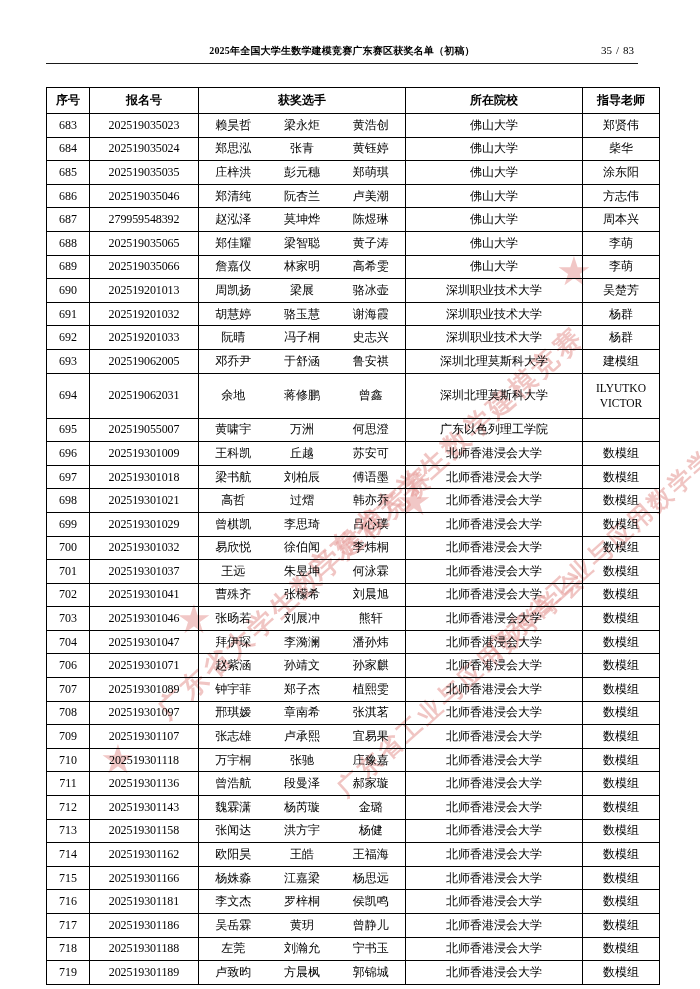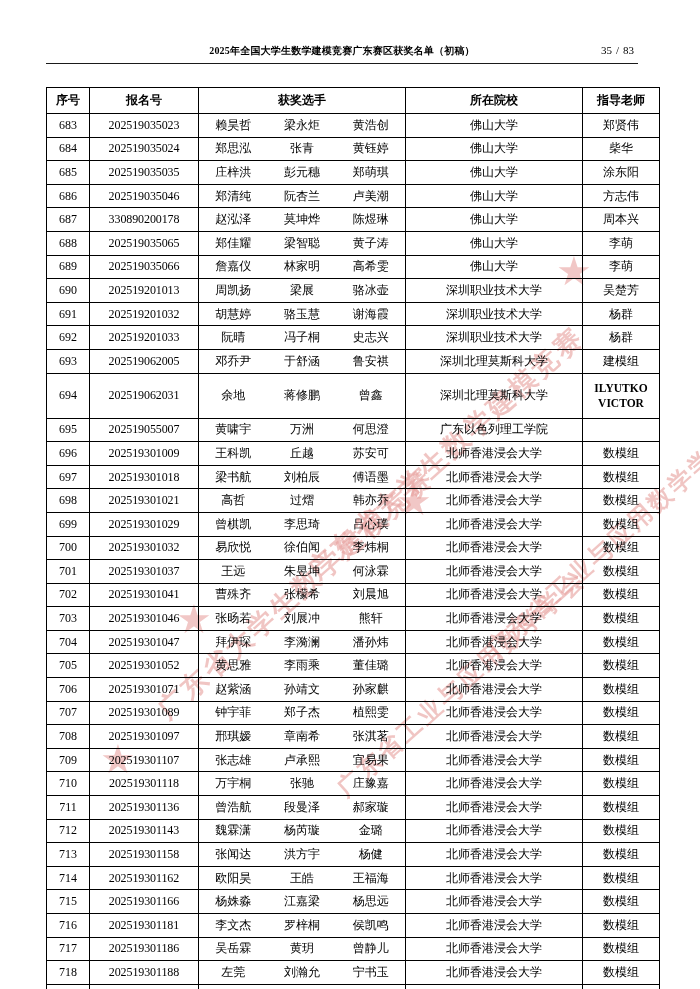--- a/index.html
+++ b/index.html
@@ -147,21 +147,20 @@
     white-space: nowrap;
   }
 
   .tall { height: 44px !important; }
   .tea-two {
     display: flex;
     flex-direction: column;
     justify-content: center;
     line-height: 1.28;
     font-size: 11.5px;
-    font-weight: bold;
   }
   .tea-two span { display: block; }
 
   .empty-cell { }
 </style>
 </head>
 <body>
 
 <div id="page">
 
@@ -243,21 +242,21 @@
                 <span>郑清纯</span>
                 <span>阮杏兰</span>
                 <span>卢美潮</span>
               </div>
             </td>
             <td class="c-sch">佛山大学</td>
             <td class="c-tea">方志伟</td>
           </tr>
           <tr>
             <td class="c-num">687</td>
-            <td class="c-reg">330890200178</td>
+            <td class="c-reg">279959548392</td>
             <td class="c-ply">
               <div class="players">
                 <span>赵泓泽</span>
                 <span>莫坤烨</span>
                 <span>陈煜琳</span>
               </div>
             </td>
             <td class="c-sch">佛山大学</td>
             <td class="c-tea">周本兴</td>
           </tr>
@@ -481,33 +480,20 @@
               <div class="players">
                 <span>拜伊琛</span>
                 <span>李漪澜</span>
                 <span>潘孙炜</span>
               </div>
             </td>
             <td class="c-sch">北师香港浸会大学</td>
             <td class="c-tea">数模组</td>
           </tr>
           <tr>
-            <td class="c-num">705</td>
-            <td class="c-reg">202519301052</td>
-            <td class="c-ply">
-              <div class="players">
-                <span>黄思雅</span>
-                <span>李雨乘</span>
-                <span>董佳璐</span>
-              </div>
-            </td>
-            <td class="c-sch">北师香港浸会大学</td>
-            <td class="c-tea">数模组</td>
-          </tr>
-          <tr>
             <td class="c-num">706</td>
             <td class="c-reg">202519301071</td>
             <td class="c-ply">
               <div class="players">
                 <span>赵紫涵</span>
                 <span>孙靖文</span>
                 <span>孙家麒</span>
               </div>
             </td>
             <td class="c-sch">北师香港浸会大学</td>

